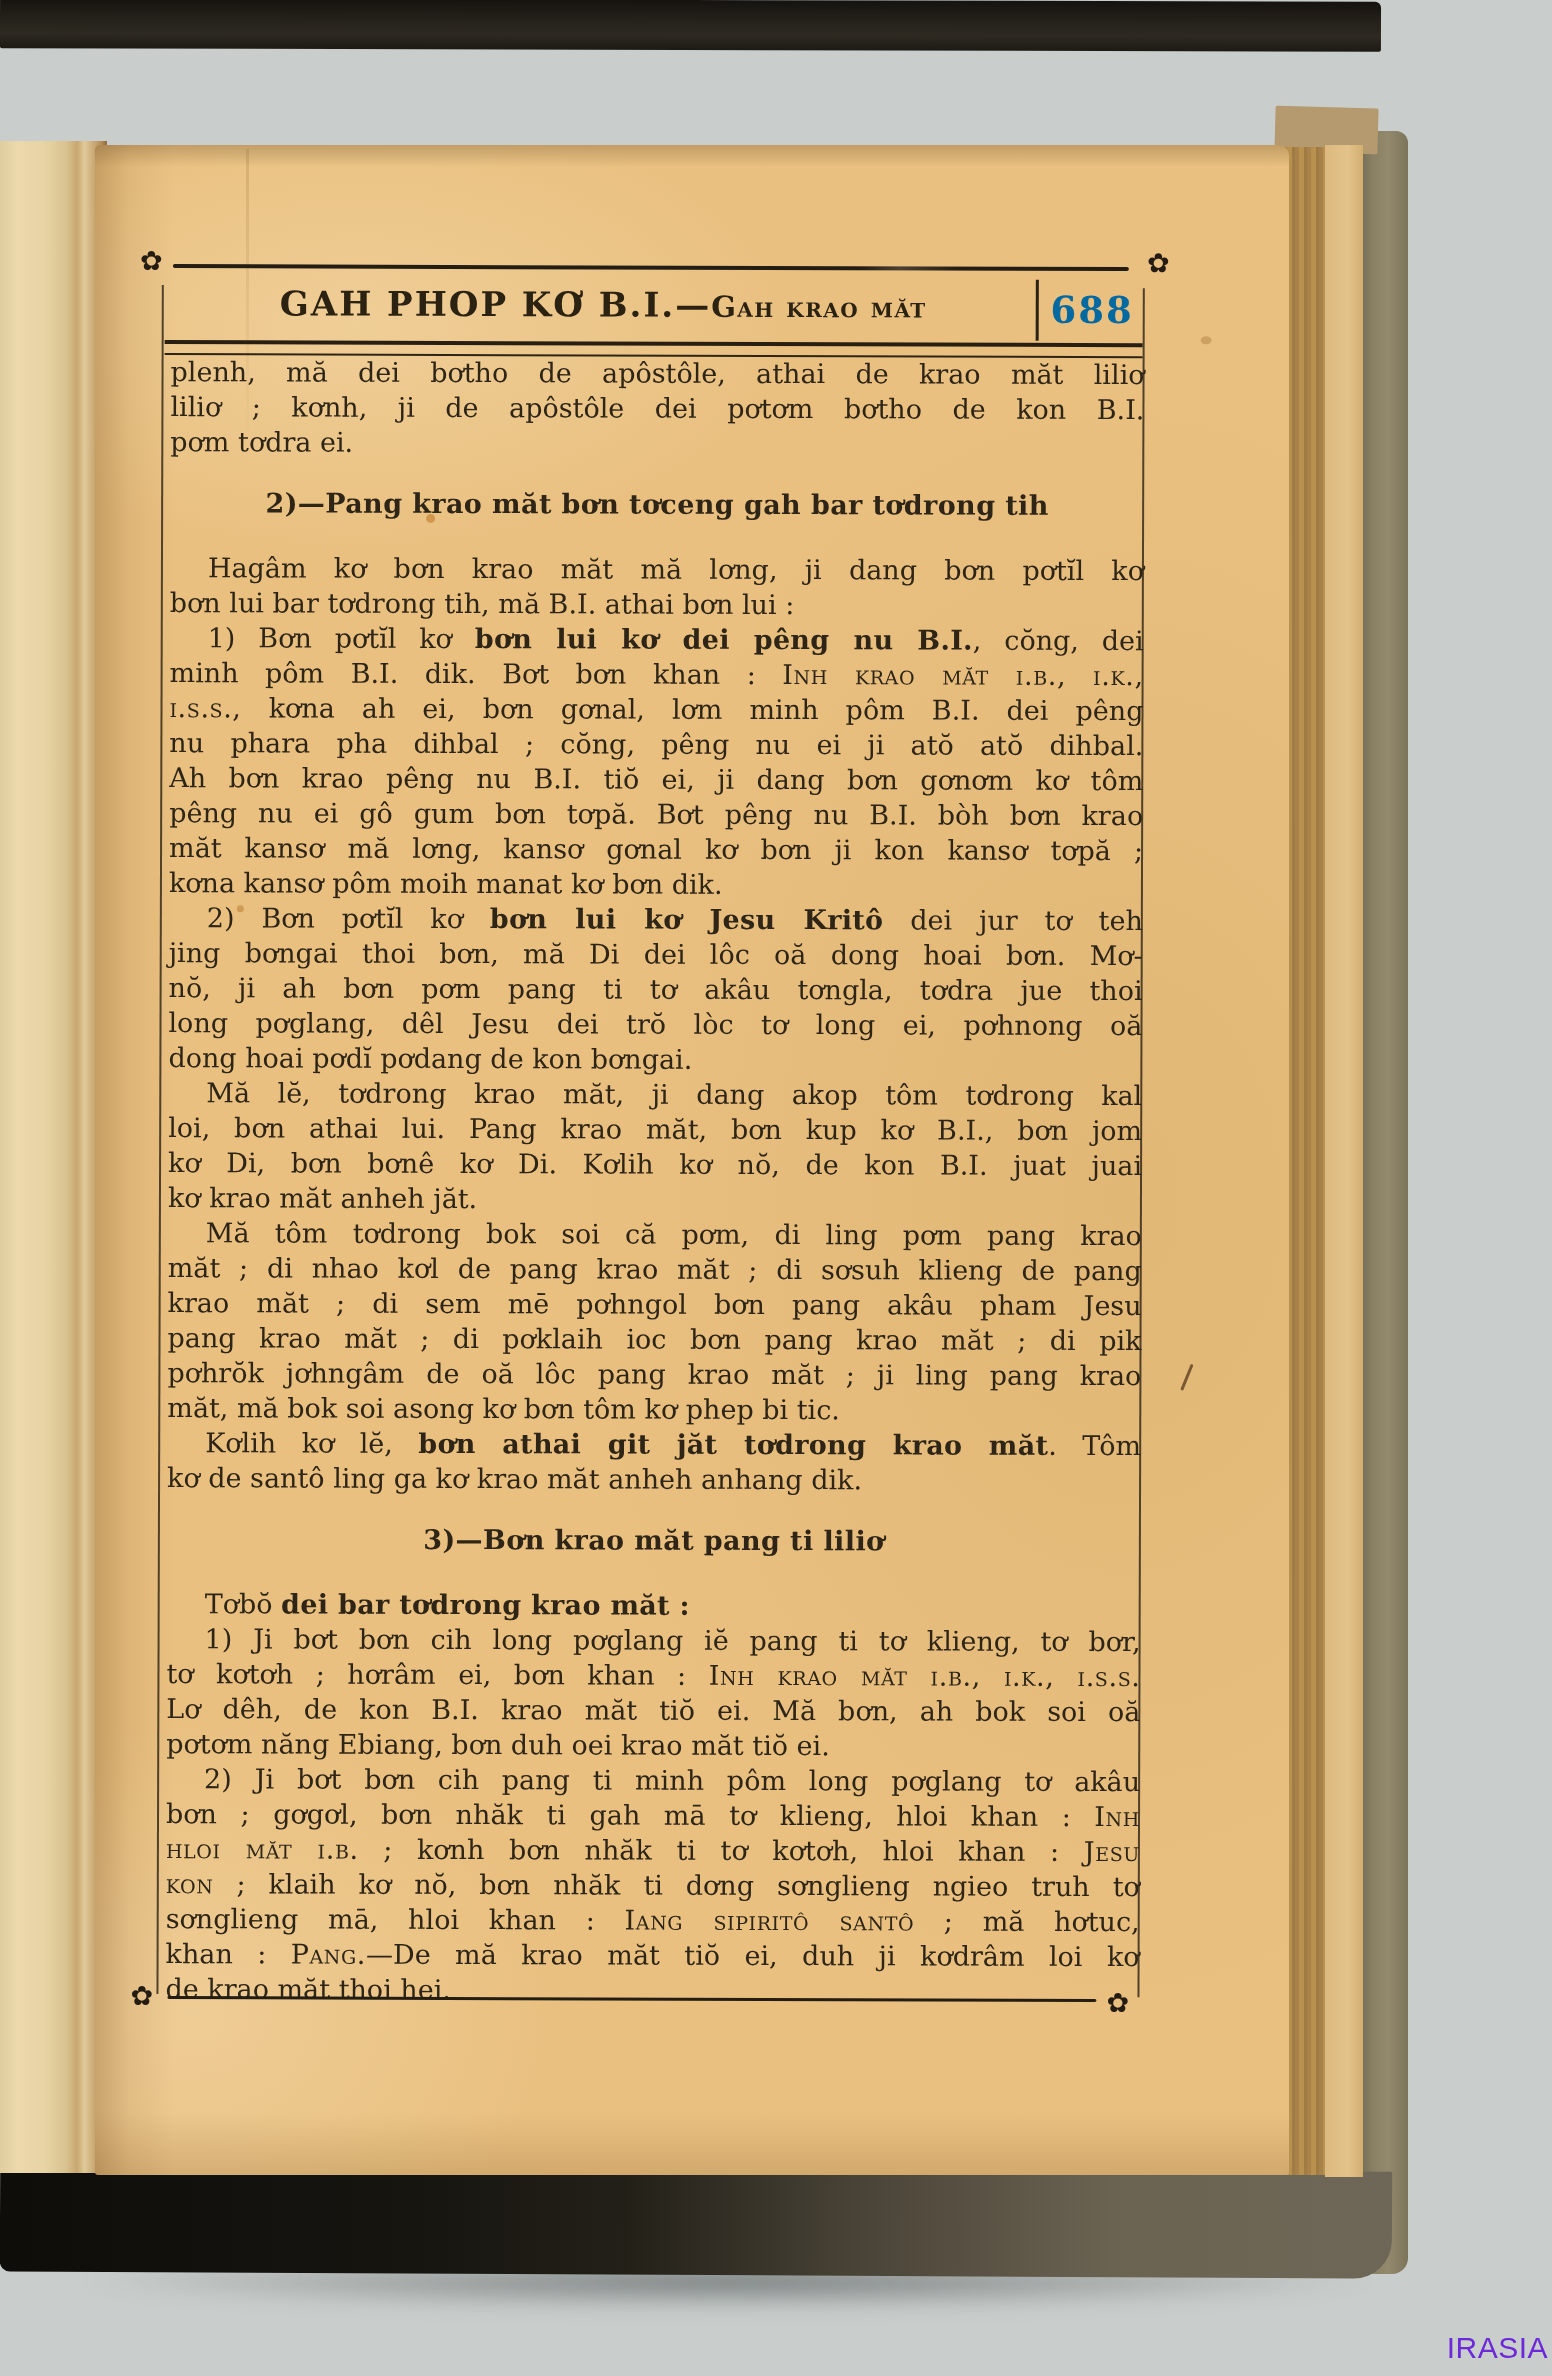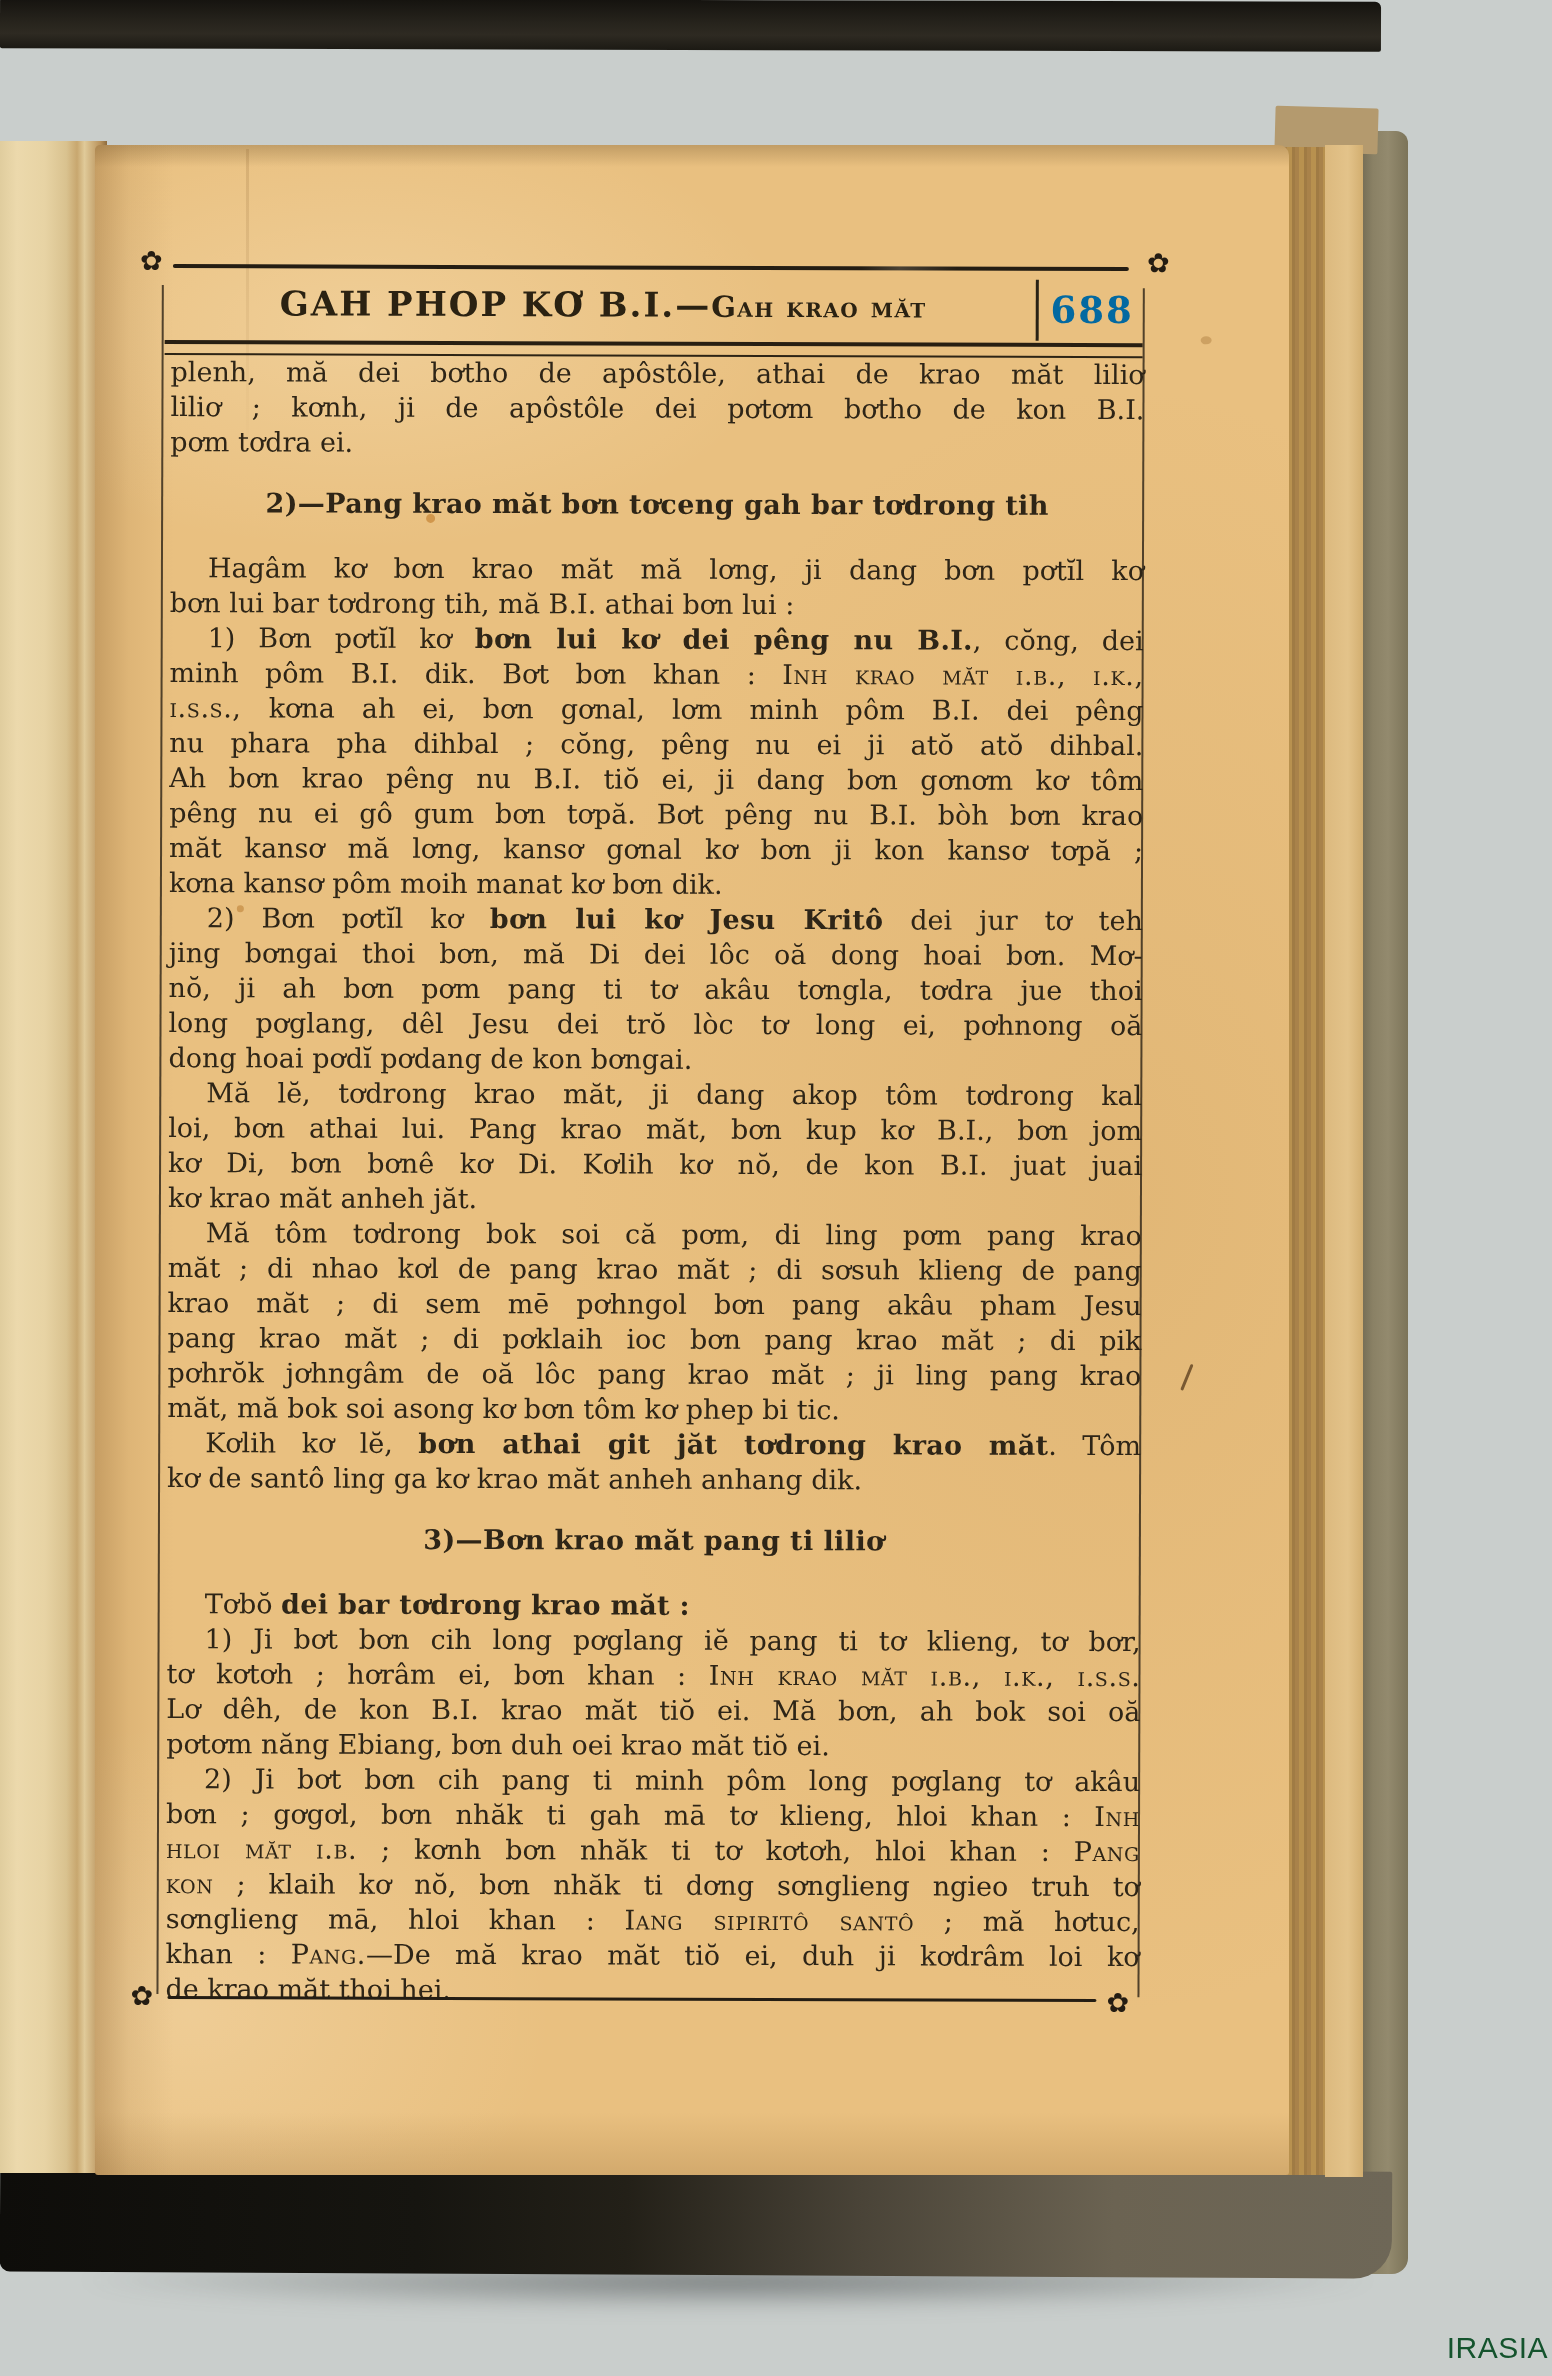--- a/index.html
+++ b/index.html
@@ -75,21 +75,21 @@
   .bodyh{text-align:center;font-weight:700;margin:26px 0 30px;letter-spacing:0.4px;}
 
   .slash-mark{left:1186px;top:1362px;width:3px;height:28px;background:rgba(75,48,20,.7);
     transform:rotate(22deg);border-radius:2px;}
   .speck{border-radius:50%;}
   .speck.s1{left:424px;top:515px;width:9px;height:9px;background:rgba(192,122,40,.6);}
   .speck.s2{left:236px;top:907px;width:7px;height:7px;background:rgba(181,118,42,.5);}
   .speck.s3{left:1198px;top:335px;width:11px;height:8px;background:rgba(160,110,50,.38);}
 
   .watermark{left:1441px;top:2331px;z-index:6;width:107px;text-align:right;
-    font-family:"Liberation Sans","DejaVu Sans",sans-serif;font-size:30px;color:#14532d;
+    font-family:"Liberation Sans","DejaVu Sans",sans-serif;font-size:30px;color:#6d28d9;
     letter-spacing:0.5px;}
 </style>
 </head>
 <body>
 
 <div id="screen">
 
   <div class="book-shadow"></div>
   <div class="cover-top"></div>
   <div class="kraft-patch"></div>
@@ -168,21 +168,21 @@
         </div>
         <div class="para">
           <div class="line jl first">1) Ji bơt bơn cih long pơglang iĕ pang ti tơ klieng, tơ bơr,</div>
           <div class="line jl">tơ kơtơh ; hơrâm ei, bơn khan : <span class="sc">Inh krao măt i.b., i.k., i.s.s.</span></div>
           <div class="line jl">Lơ dêh, de kon B.I. krao măt tiŏ ei. Mă bơn, ah bok soi oă</div>
           <div class="line last">pơtơm năng Ebiang, bơn duh oei krao măt tiŏ ei.</div>
         </div>
         <div class="para">
           <div class="line jl first">2) Ji bơt bơn cih pang ti minh pôm long pơglang tơ akâu</div>
           <div class="line jl">bơn ; gơgơl, bơn nhăk ti gah mā tơ klieng, hloi khan : <span class="sc">Inh</span></div>
-          <div class="line jl"><span class="sc">hloi măt i.b.</span> ; kơnh bơn nhăk ti tơ kơtơh, hloi khan : <span class="sc">Pang</span></div>
+          <div class="line jl"><span class="sc">hloi măt i.b.</span> ; kơnh bơn nhăk ti tơ kơtơh, hloi khan : <span class="sc">Jesu</span></div>
           <div class="line jl"><span class="sc">kon</span> ; klaih kơ nŏ, bơn nhăk ti dơng sơnglieng ngieo truh tơ</div>
           <div class="line jl">sơnglieng mā, hloi khan : <span class="sc">Iang sipiritô santô</span> ; mă hơtuc,</div>
           <div class="line jl">khan : <span class="sc">Pang.</span>—De mă krao măt tiŏ ei, duh ji kơdrâm loi kơ</div>
           <div class="line last">de krao măt thoi hei.</div>
         </div>
       </div>
 
     <div class="slash-mark"></div>
     <div class="speck s1"></div>
     <div class="speck s2"></div>

